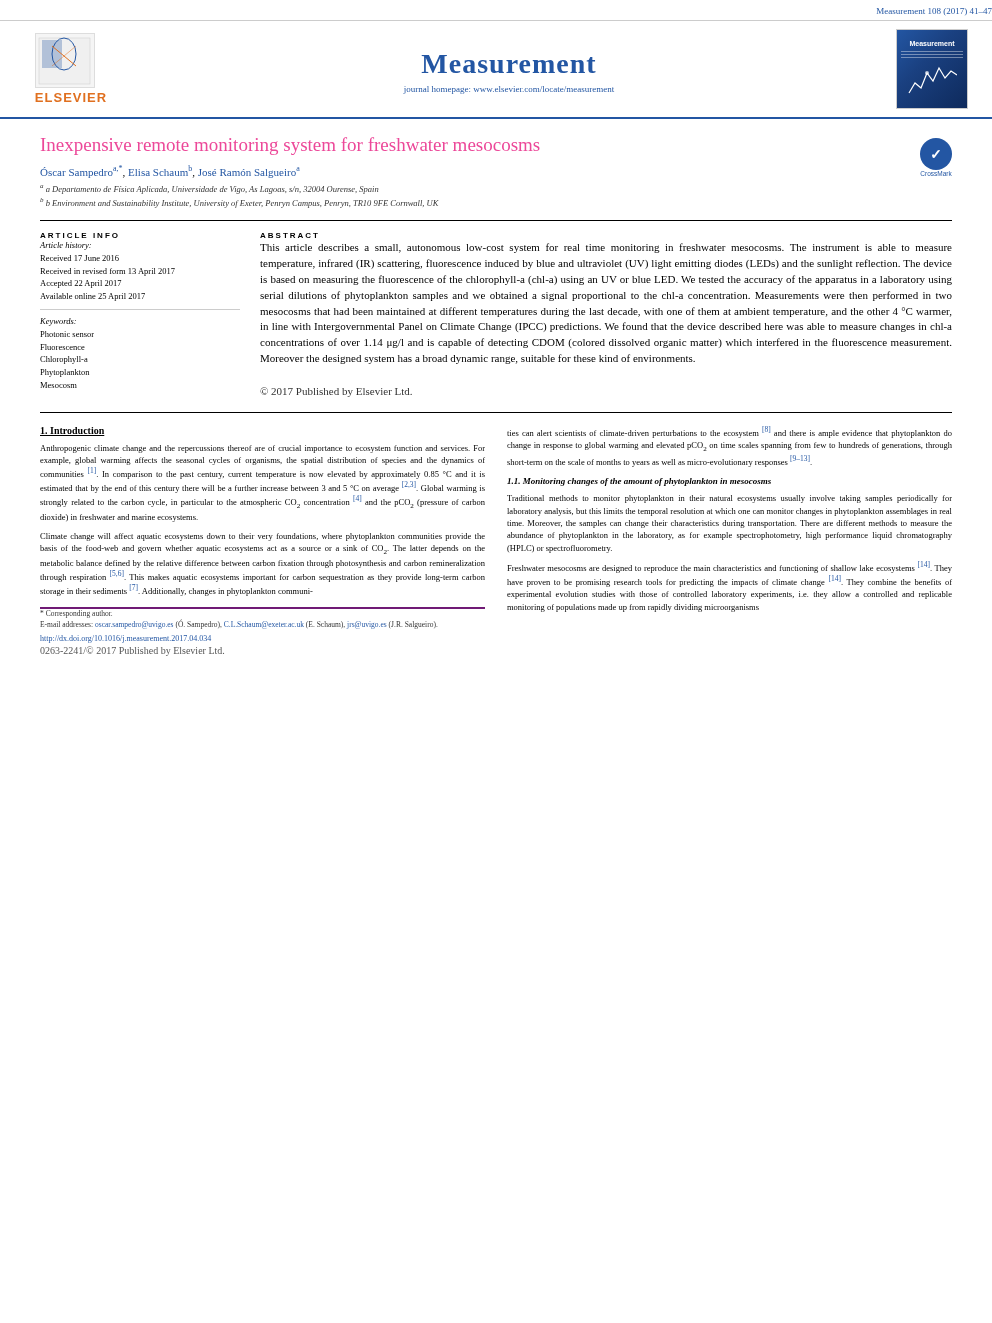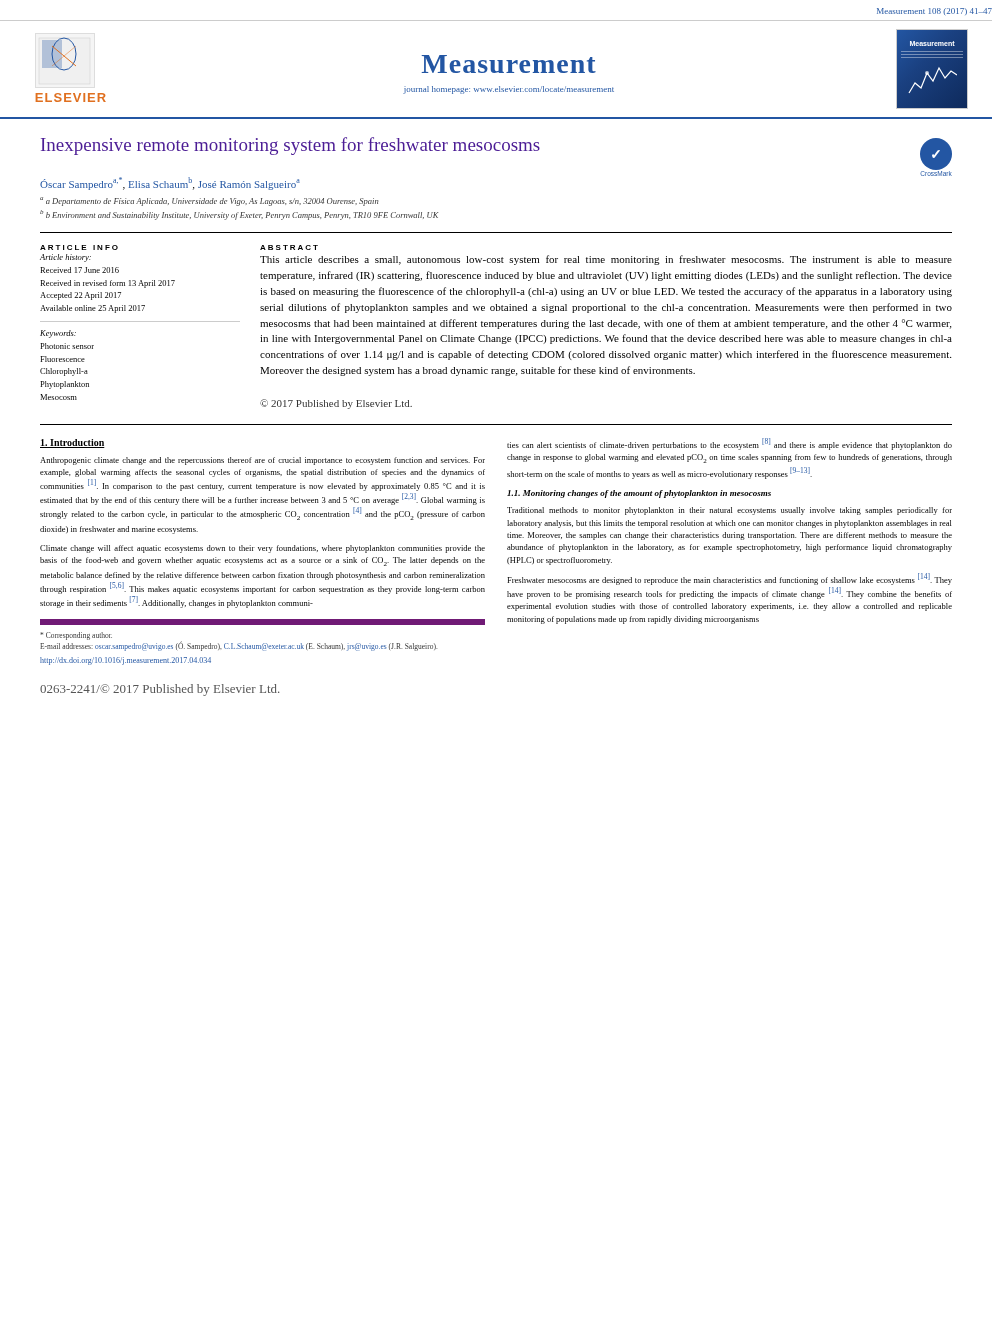--- a/index.html
+++ b/index.html
@@ -130,22 +130,22 @@
 
     
     .main-content {
       padding: 14px 40px 20px 40px;
     }
 
     
     .article-title {
       font-size: 19px;
       font-weight: normal;
-      color: #4c1d95;
-      margin-bottom: 18px;
+      color: #ec4899;
+      margin-bottom: 6px;
       line-height: 1.3;
       font-family: 'Times New Roman', serif;
     }
 
     
     .authors {
       font-size: 11px;
       margin-bottom: 5px;
       color: #000;
     }
@@ -284,42 +284,41 @@
     }
     .body-text .ref {
       color: #2356a3;
       font-size: 7.5px;
       vertical-align: super;
     }
 
     
     .footnote-area {
       margin-top: 10px;
-      border-top: 6px solid #701a75;
-      padding-top: 6px;
+      border-top: 2px solid #701a75;
     }
     .footnote-text {
       font-size: 7.5px;
       line-height: 1.4;
       color: #333;
     }
     .footnote-link {
       color: #2356a3;
       font-size: 7.5px;
     }
     .doi-link {
       color: #2356a3;
       font-size: 8px;
       display: block;
       margin-top: 4px;
     }
     .issn-text {
-      font-size: 13px;
+      font-size: 10px;
       color: #555;
-      margin-top: 16px;
+      margin-top: 2px;
     }
   </style>
 </head>
 <body>
 
 <div class="page-container">
 
   <div class="top-bar">
     <span>Measurement 108 (2017) 41–47</span>
   </div>

